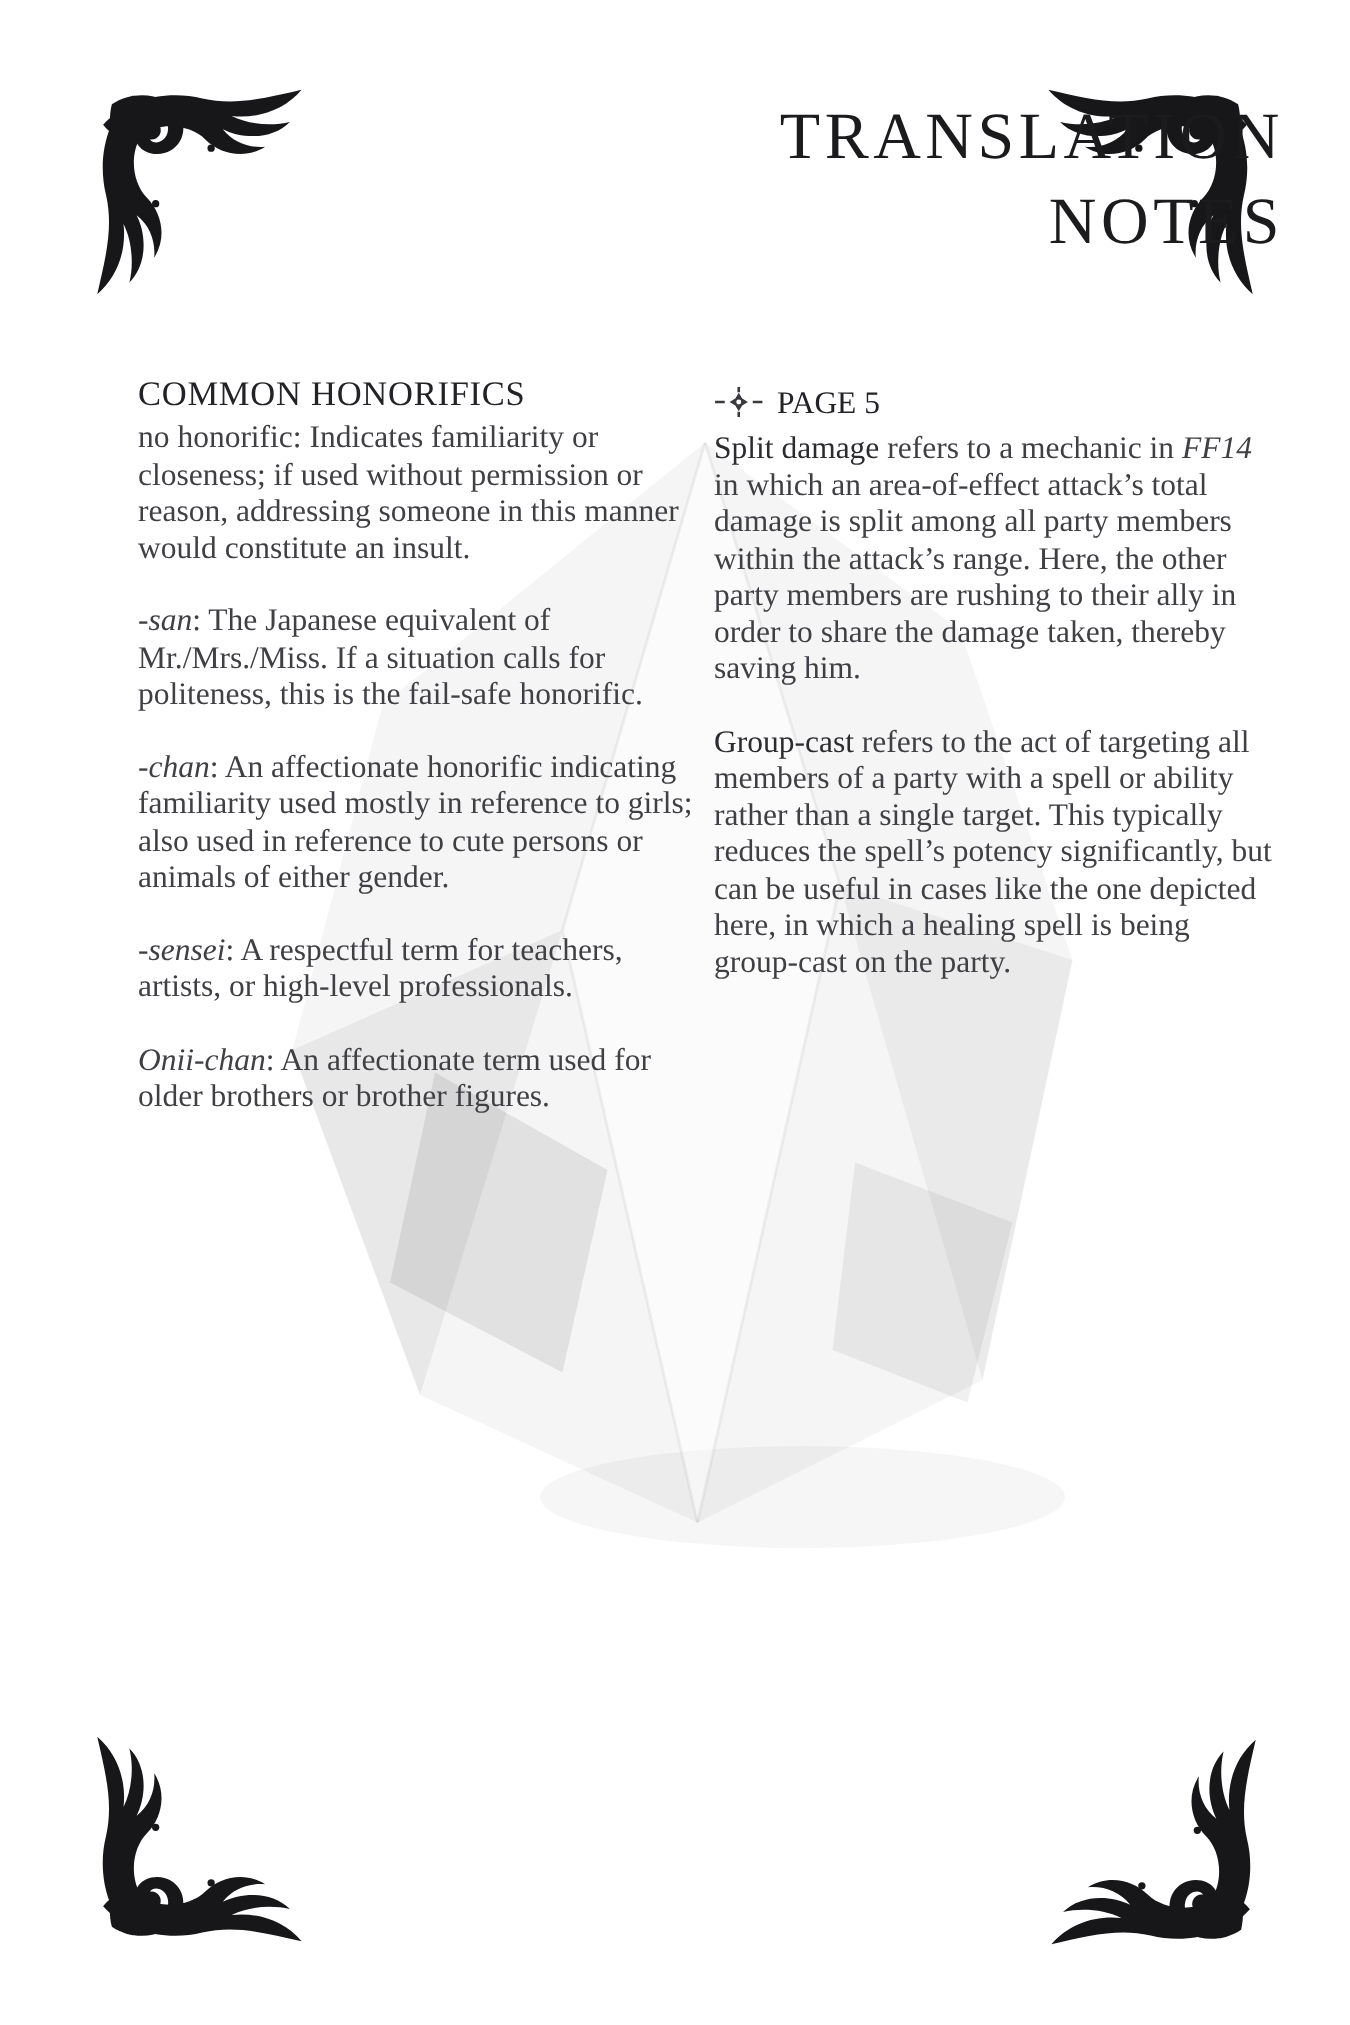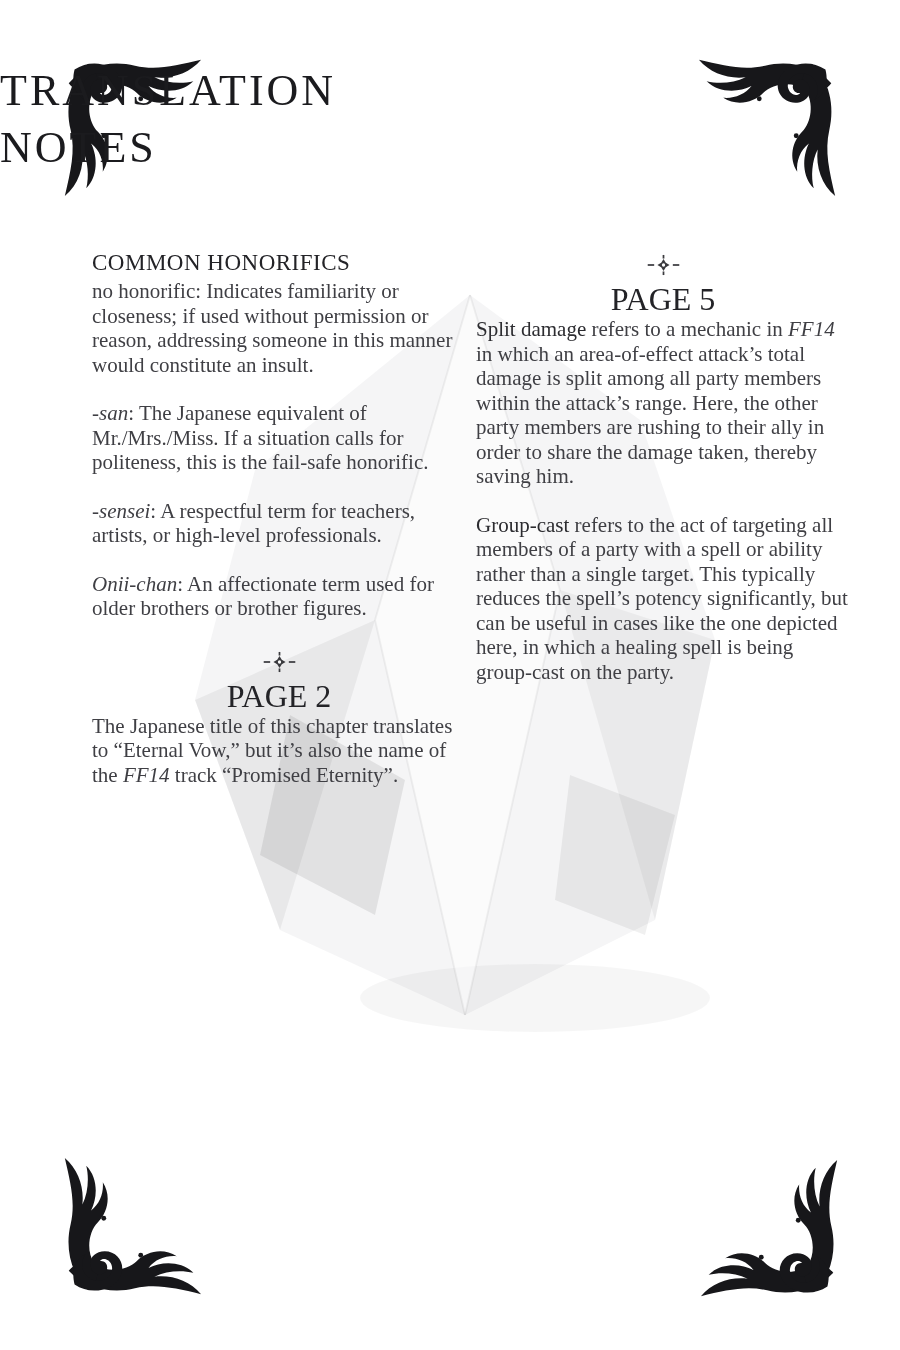--- a/index.html
+++ b/index.html
@@ -16,21 +16,21 @@
   
   .corner { position:absolute; width:148px; height:146px; }
   .corner.tl { left:58px;  top:54px; }
   .corner.tr { right:58px; top:54px;  transform:scaleX(-1); }
   .corner.bl { left:58px;  bottom:50px; transform:scaleY(-1); }
   .corner.br { right:56px; bottom:48px; transform:scale(-1,-1); }
 
   
   .title {
     position:absolute; top:62px; left:0; width:856px;
-    text-align:left;
+    text-align:right;
     font-size:44px; line-height:57px; letter-spacing:3px;
     color:#1b1b1e;
   }
 
   
   .watermark { position:absolute; left:140px; top:260px; width:640px; height:800px; }
 
   
   .col { position:absolute; width:374px; }
   .col-left  { left:92px;  top:250px; }
@@ -40,23 +40,22 @@
   p.para { margin-bottom:24px; }
   p.para:last-child { margin-bottom:0; }
 
   .section-heading {
     font-size:23px; letter-spacing:0.5px; line-height:26px;
     color:#232327; margin-bottom:3px;
   }
   .page-section { margin-top:30px; }
   .page-heading {
     display:flex; align-items:center; gap:9px;
-    font-size:32px; line-height:28px; color:#232327;
+    font-size:21px; line-height:28px; color:#232327;
     margin-bottom:4px;
-    flex-direction:column;
   }
   .page-icon { width:33px; height:22px; flex:0 0 auto; }
 
   .lead-plain  { font-style:normal; }
   .lead-italic { font-style:italic; }
   .lead-bold   { font-weight:normal; color:#2c2c30; }
   .em          { font-style:italic; }
 </style>
 </head>
 <body>
@@ -122,34 +121,26 @@
   </div>
 
   <div class="col col-left body-text">
     <div class="section-heading">COMMON HONORIFICS</div>
 
     <p class="para"><span class="lead-plain">no honorific</span><span>: Indicates familiarity or closeness; if used without permission or reason, addressing someone in this manner would constitute an insult.</span></p>
 
     <p class="para"><span class="lead-italic">-san</span><span>: The Japanese equivalent of Mr./Mrs./Miss. If a situation calls for politeness, this is the fail-safe honorific.</span></p>
 
 
+    <p class="para"><span class="lead-italic">-chan</span><span>: An affectionate honorific indicating familiarity used mostly in reference to girls; also used in reference to cute persons or animals of either gender.</span></p>
 
     <p class="para"><span class="lead-italic">-sensei</span><span>: A respectful term for teachers, artists, or high-level professionals.</span></p>
 
     <p class="para"><span class="lead-italic">Onii-chan</span><span>: An affectionate term used for older brothers or brother figures.</span></p>
 
-    <div class="page-section">
-      <div class="page-heading">
-        <svg class="page-icon" viewBox="0 0 46 30">
-            <use href="#page-marker"></use>
-          </svg>
-        <span>PAGE 2</span>
-      </div>
-      <p class="para"><span>The Japanese title of this chapter translates to “Eternal Vow,” but it’s also the name of the </span><span class="em">FF14</span><span> track “Promised Eternity”.</span></p>
-    </div>
   </div>
 
   <div class="col col-right body-text">
     <div class="page-heading">
       <svg class="page-icon" viewBox="0 0 46 30">
           <use href="#page-marker"></use>
         </svg>
       <span>PAGE 5</span>
     </div>
 

